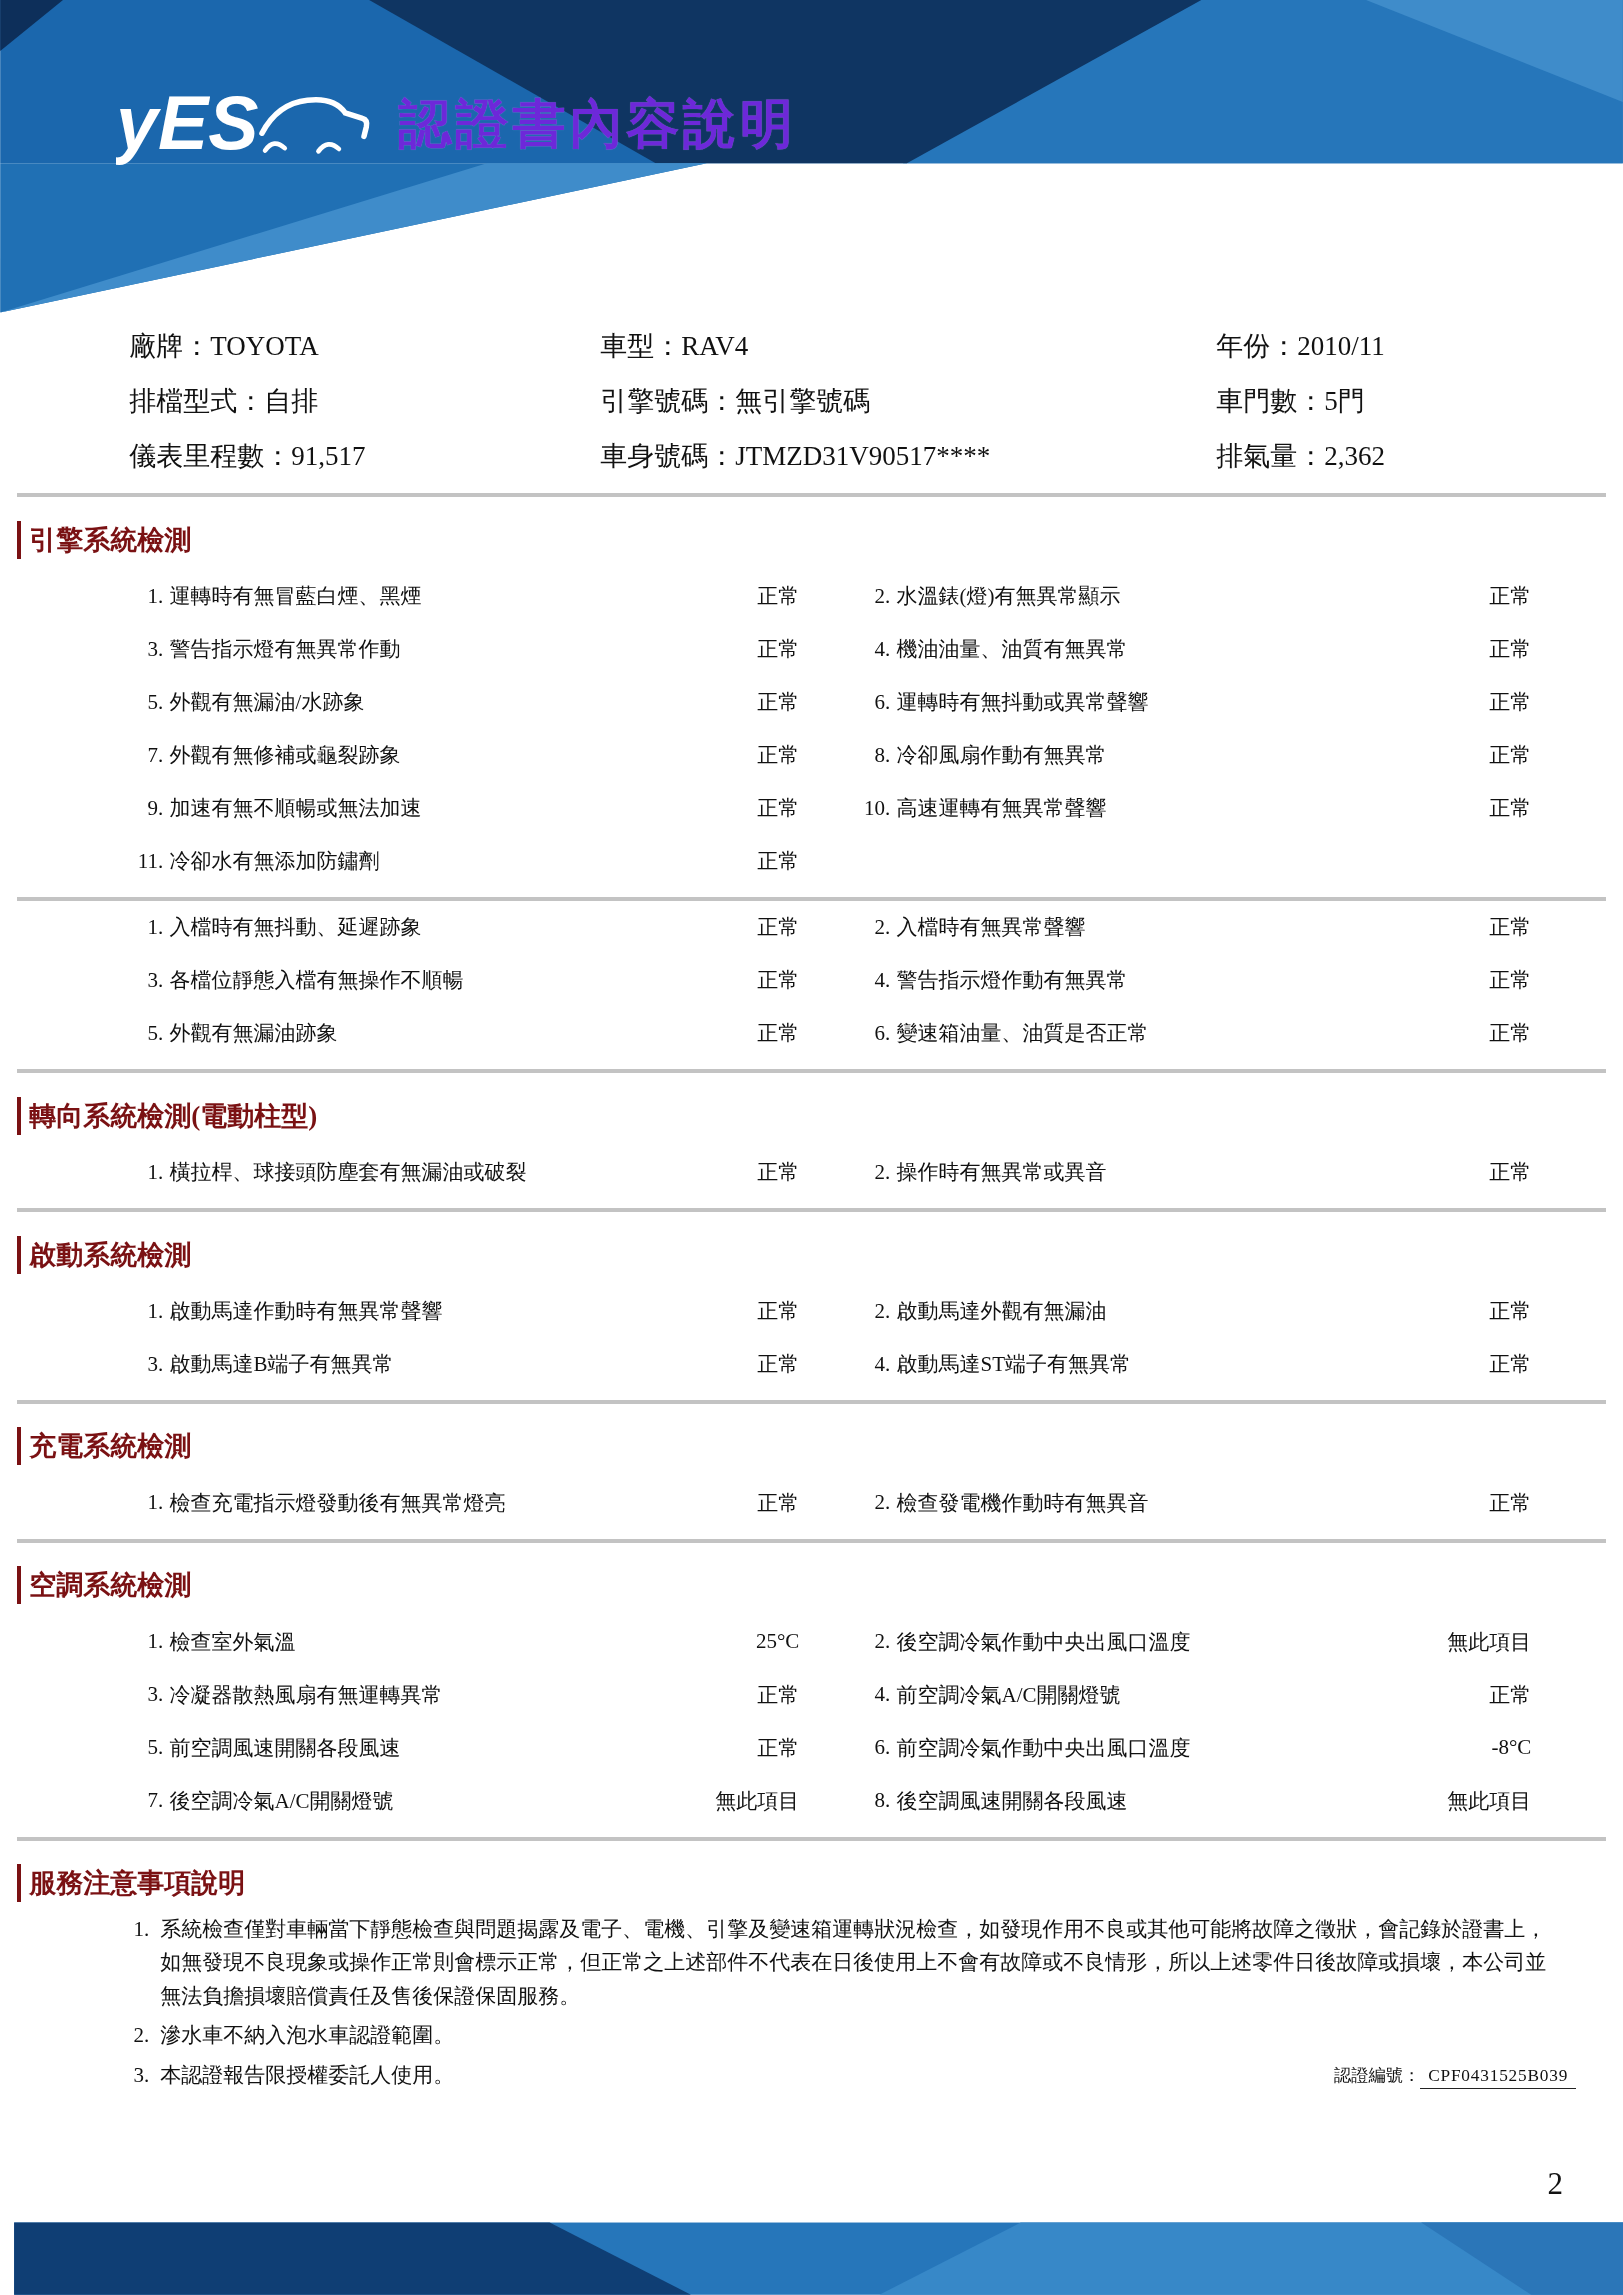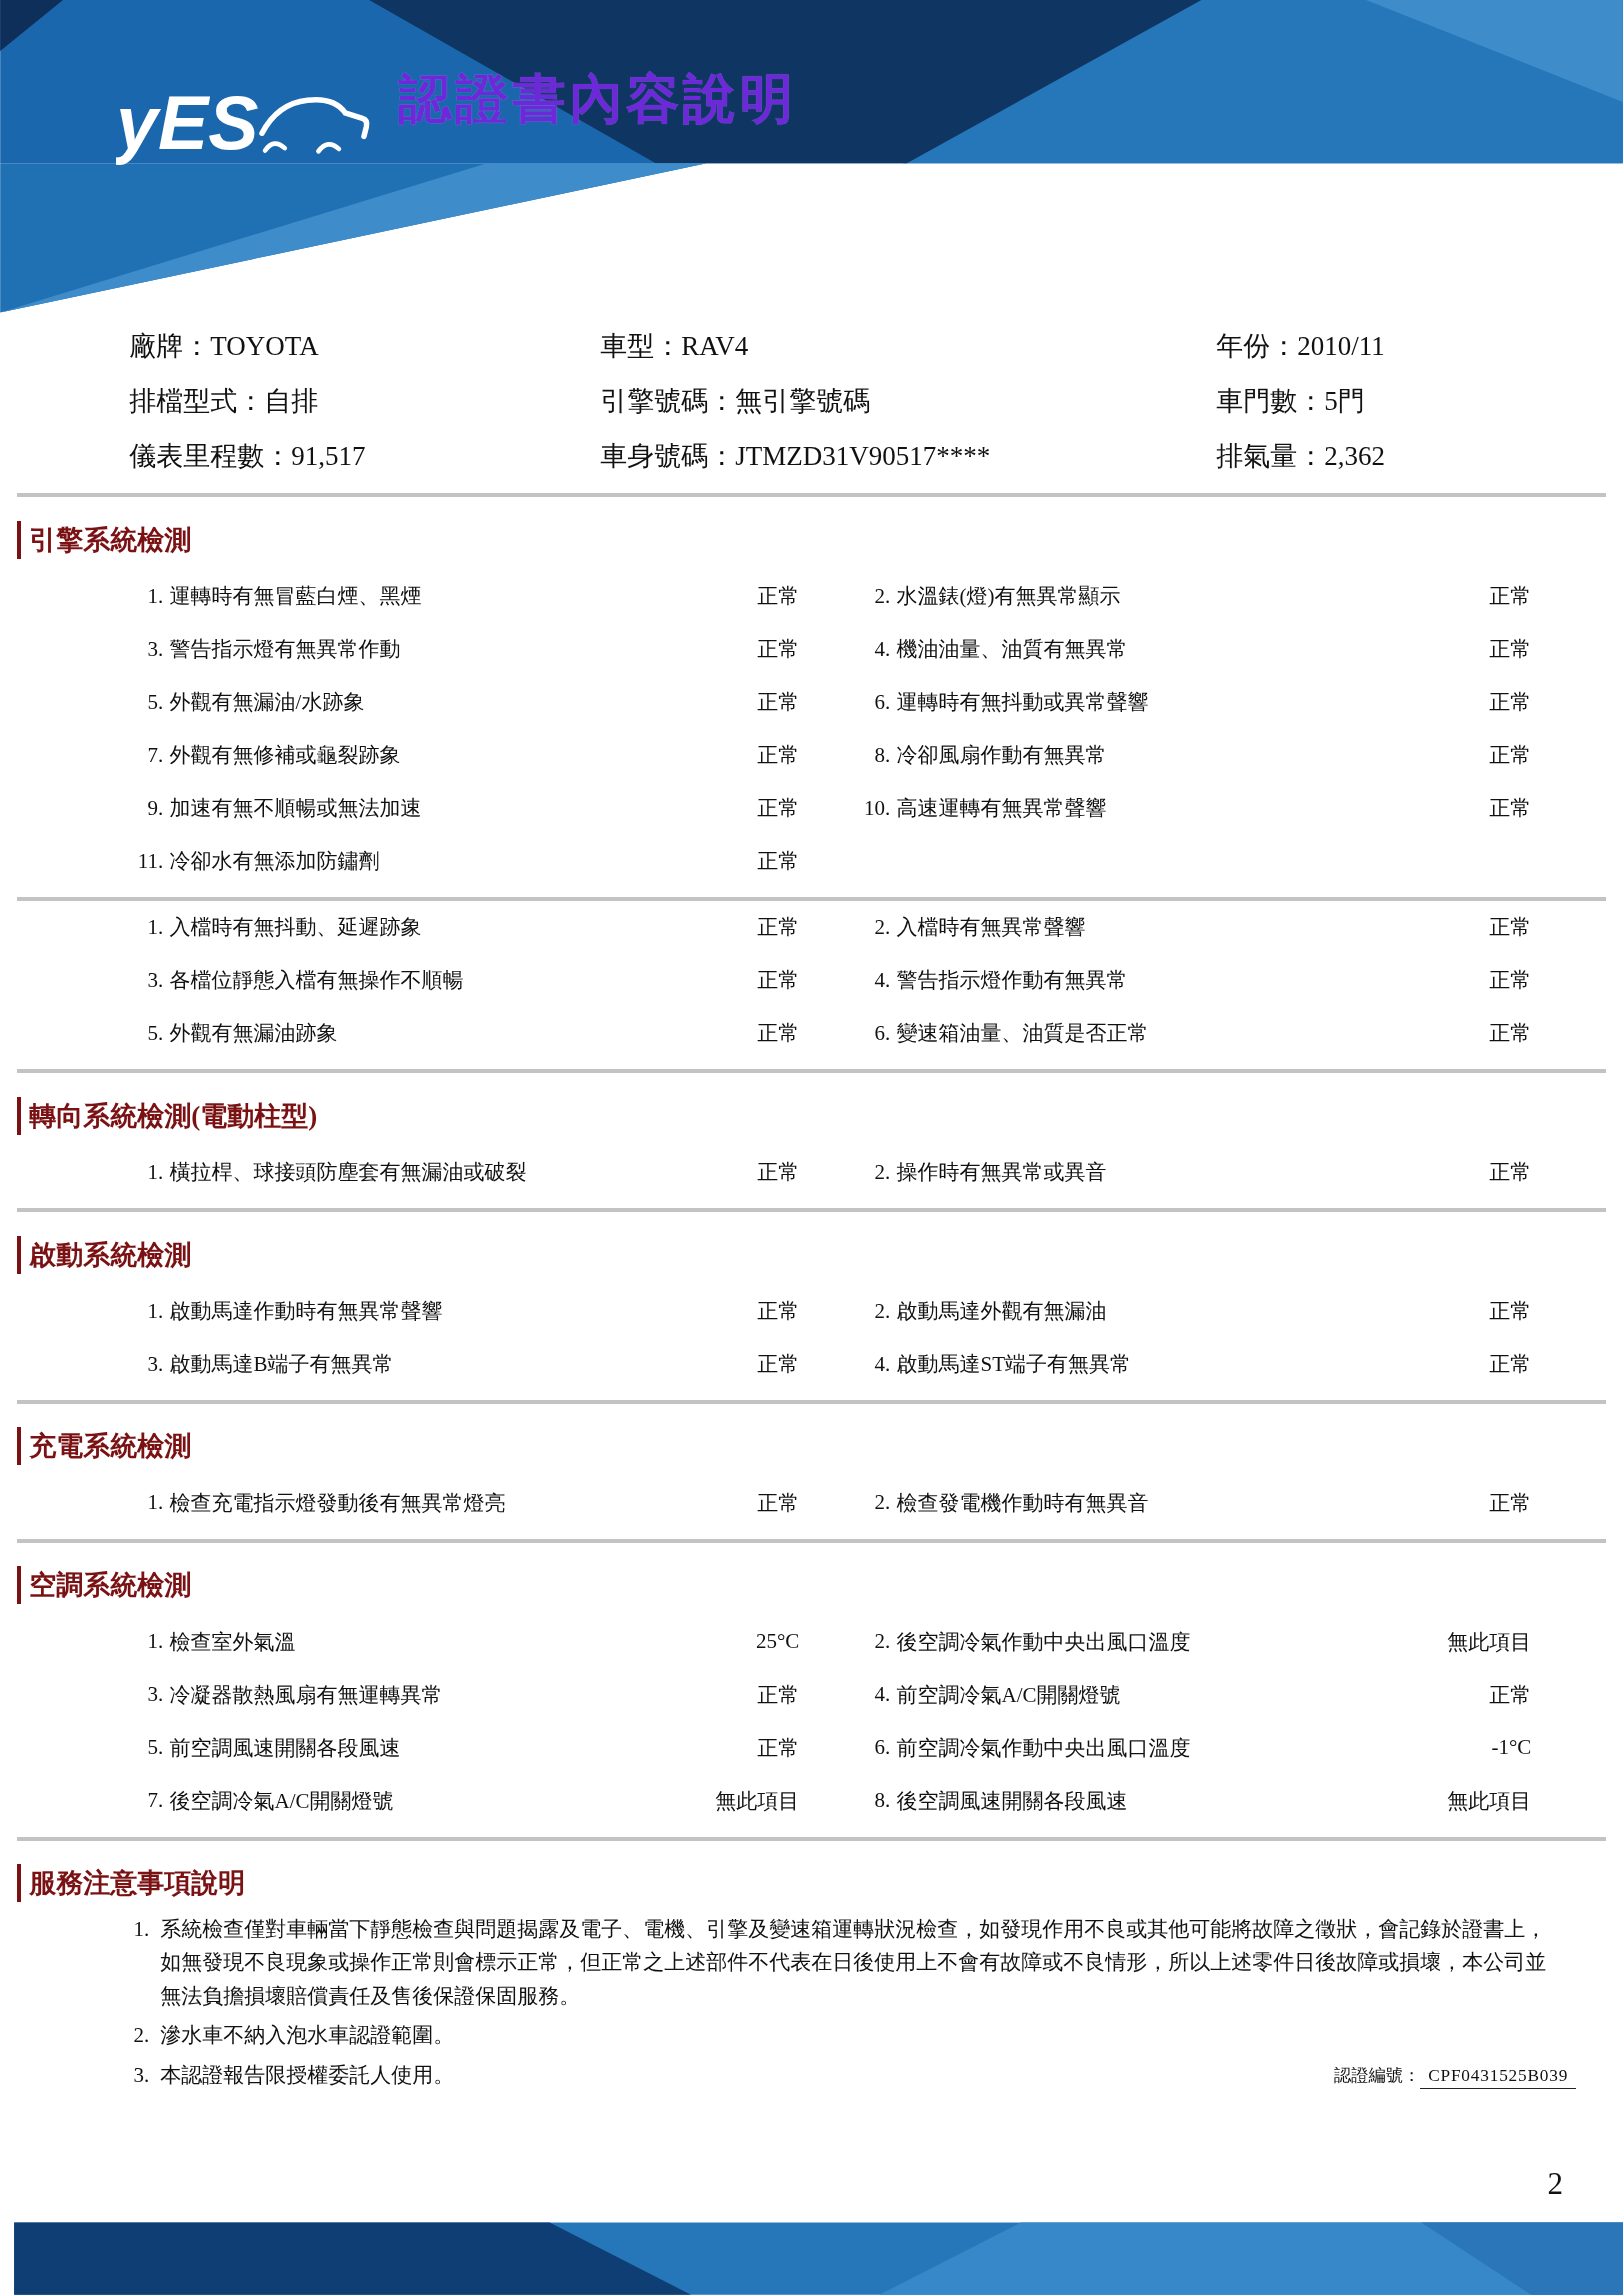--- a/index.html
+++ b/index.html
@@ -4,21 +4,21 @@
 <style>
   html,body{margin:0;padding:0;background:#e8e8e8;}
   .page{
     position:relative;width:1623px;height:2295px;background:#ffffff;overflow:hidden;
     font-family:"Liberation Serif","DejaVu Serif",serif;color:#111;
     margin:0 auto;
   }
   
   .header-wrap{position:relative;width:1623px;height:314px;}
   .header-svg{display:block;}
-  .brand{position:absolute;top:72px;left:116px;display:flex;gap:23.6px;}
+  .brand{position:absolute;top:72px;left:116px;display:flex;align-items:center;gap:23.6px;}
   .logo-svg{display:block;}
   .brand-title{
     color:#6d28d9;font-size:53px;font-weight:bold;letter-spacing:3.9px;
     font-family:Liberation Sans, sans-serif;line-height:1;
     text-shadow:0 0 0.8px rgba(255,255,255,.4);
   }
   
   .content{padding:0 17.3px;}
   .divider{height:3.9px;background:#c3c3c3;margin-top:9.4px;}
   .block{padding-left:72px;padding-right:76px;}
@@ -209,21 +209,21 @@
             <div class="i-label">冷凝器散熱風扇有無運轉異常</div>
             <div class="i-val">正常</div>
             <div class="i-num">4.</div>
             <div class="i-label">前空調冷氣A/C開關燈號</div>
             <div class="i-val">正常</div>
             <div class="i-num">5.</div>
             <div class="i-label">前空調風速開關各段風速</div>
             <div class="i-val">正常</div>
             <div class="i-num">6.</div>
             <div class="i-label">前空調冷氣作動中央出風口溫度</div>
-            <div class="i-val">-1°C</div>
+            <div class="i-val">-8°C</div>
             <div class="i-num">7.</div>
             <div class="i-label">後空調冷氣A/C開關燈號</div>
             <div class="i-val">無此項目</div>
             <div class="i-num">8.</div>
             <div class="i-label">後空調風速開關各段風速</div>
             <div class="i-val">無此項目</div>
           </div>
         </section>
         <div class="divider"></div>
       </div>

